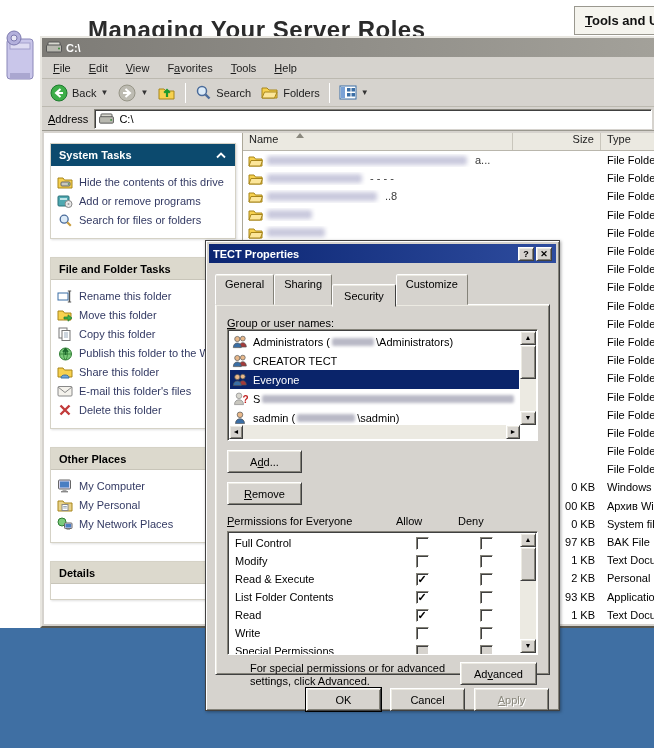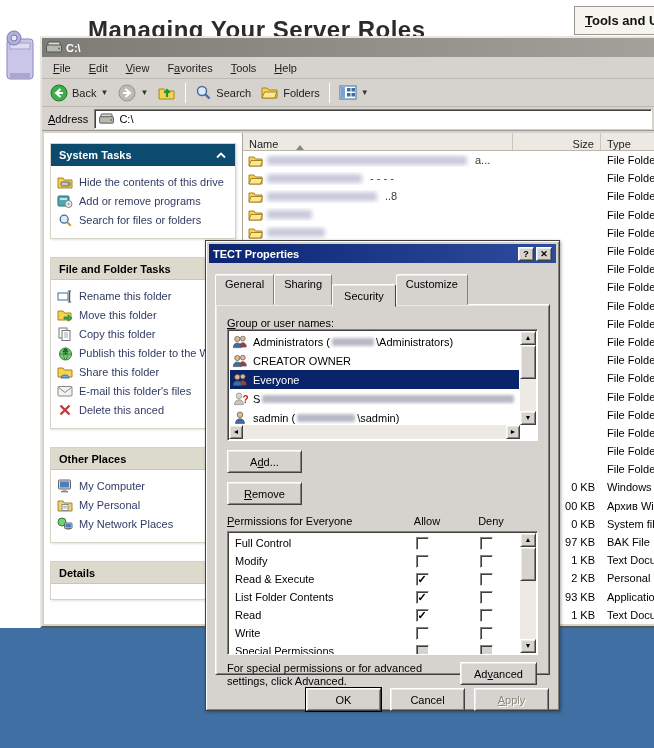--- a/index.html
+++ b/index.html
@@ -53,21 +53,21 @@
   .panel-head.blue { background:#0c4a6e; color:#fff; }
   .panel-head.gray { background:#DCD9CD; color:#000; border-bottom:1px solid #c8c5b9; }
   .panel-body { padding:7px 4px 8px 6px; }
   .task { display:flex; gap:6px; align-items:flex-start; padding:2px 0; color:#333a63; cursor:pointer; line-height:14px; }
   .task .icon { width:16px; height:16px; margin-top:-1px; }
 
   
   .filelist { position:relative; flex:1; border-left:1px solid #aca899; overflow:hidden; background:#fff; }
   .fheader { position:absolute; left:0; top:0; right:0; height:18px; display:flex;
     background:#EBE9E1; border-bottom:1px solid #b9b6ac; color:#222; }
-  .fcol { display:flex; align-items:flex-end; padding:0 6px; border-right:1px solid #c9c6bc; }
+  .fcol { display:flex; align-items:flex-start; padding:0 6px; border-right:1px solid #c9c6bc; }
   .fcol.name { width:270px; }
   .fcol.size { width:88px; justify-content:flex-end; }
   .fcol.type { flex:1; }
   .sort-arrow { width:0; height:0; border-left:4px solid transparent; border-right:4px solid transparent; border-bottom:5px solid #8a887e; margin-left:18px; }
   .frows { position:absolute; left:0; top:18px; right:0; bottom:0; overflow:hidden; }
   .frow { height:18.2px; display:flex; align-items:center; }
   .fcell-name { width:270px; display:flex; align-items:center; gap:4px; padding-left:5px; overflow:hidden; }
   .fcell-size { width:88px; text-align:right; padding-right:6px; flex:none; }
   .fcell-type { flex:1; padding-left:6px; white-space:nowrap; overflow:hidden; }
   .blurblob { display:inline-block; height:9px; border-radius:2px; background:#c9c9dd; filter:blur(2px); }
@@ -104,31 +104,31 @@
   .sbtn { width:16px; height:14px; flex:none; font-size:7px; line-height:12px; text-align:center; color:#000;
     background:#D6D3CE; border:1px solid; border-color:#fff #404040 #404040 #fff; box-shadow:inset 1px 1px 0 #ECEAE2, inset -1px -1px 0 #848279; }
   .hscroll .sbtn { width:14px; height:14px; }
   .sthumb-v { width:16px; height:34px; background:#D6D3CE; border:1px solid; border-color:#fff #404040 #404040 #fff; box-shadow:inset 1px 1px 0 #ECEAE2, inset -1px -1px 0 #848279; }
   .spacer { flex:1; }
 
   .addremove { display:flex; justify-content:flex-end; gap:9px; margin:9px 1px 10px 0;flex-direction:column; }
   .addremove .btn { width:75px; height:23px; }
 
   .perm-header { display:grid; grid-template-columns:1fr 62px 66px 14px; align-items:end; margin-bottom:4px; }
-  .perm-header .col-h { text-align:center; }
+  .perm-header .col-h { }
   .perm-box { position:relative; height:124px; background:#fff; border:1px solid; border-color:#848279 #fff #fff #848279; box-shadow:inset 1px 1px 0 #404040; overflow:hidden; }
   .perm-rows { position:absolute; left:2px; top:2px; right:18px; bottom:0; overflow:hidden; }
   .perm-row { display:grid; grid-template-columns:1fr 62px 66px; align-items:center; height:18px; padding-left:5px; }
   .cbwrap { display:flex; justify-content:center; }
   .cb { width:13px; height:13px; background:#fff; border:1px solid; border-color:#848279 #fff #fff #848279;
         box-shadow:inset 1px 1px 0 #404040; display:flex; align-items:center; justify-content:center;
         font-size:11px; font-weight:bold; line-height:11px; color:#000; }
   .cb.graybg { background:#D6D3CE; }
 
-  .adv-row { display:flex; gap:2px; margin-top:7px; align-items:flex-start; }
+  .adv-row { display:flex; gap:2px; margin-top:7px; align-items:flex-start;margin-left:23px; }
   .adv-note { flex:1; line-height:13px; color:#000; }
   .adv-row .btn { width:77px; height:23px; flex:none; margin-right:1px; }
 
   .dlg-buttons { display:flex; justify-content:flex-end; gap:9px; margin:13px 7px 0 0; }
   .dlg-buttons .btn { width:75px; height:23px; }
 </style>
 </head>
 <body>
 
 <div class="bg-heading">Managing Your Server Roles</div>
@@ -348,21 +348,21 @@
                 </svg>
               </span>
               <span>E-mail this folder's files</span>
             </div>
             <div class="task">
               <span class="icon">
                 <svg width="14" height="14" viewBox="0 0 14 14">
                   <path d="M2.5 2.5 L11.5 11.5 M11.5 2.5 L2.5 11.5" stroke="#C23B3B" stroke-width="2.4"></path>
                 </svg>
               </span>
-              <span>Delete this anced</span>
+              <span>Delete this folder</span>
             </div>
           </div>
         </div>
         <div class="panel">
           <div class="panel-head gray">
             <span>Other Places</span>
           </div>
           <div class="panel-body">
             <div class="task">
               <span class="icon">
@@ -792,21 +792,21 @@
           </div>
           <div class="acl-row">
             <span class="icon">
               <svg width="16" height="15" viewBox="0 0 16 15">
                 <circle cx="10.8" cy="4.6" r="2.4" fill="#E8B88A" stroke="#555" stroke-width="0.7"></circle>
                 <path d="M7.3 13 c0-3 1.7-4.3 3.5-4.3 s3.5 1.3 3.5 4.3 z" fill="#A53A3A" stroke="#555" stroke-width="0.7"></path>
                 <circle cx="5.3" cy="5" r="2.6" fill="#E8B88A" stroke="#555" stroke-width="0.7"></circle>
                 <path d="M1.3 13.6 c0-3.2 2-4.6 4-4.6 s4 1.4 4 4.6 z" fill="#3A6EA5" stroke="#555" stroke-width="0.7"></path>
               </svg>
             </span>
-            <span>CREATOR OWNER</span>
+            <span>CREATOR TECT</span>
           </div>
           <div class="acl-row selected">
             <span class="icon">
               <svg width="16" height="15" viewBox="0 0 16 15">
                 <circle cx="10.8" cy="4.6" r="2.4" fill="#E8B88A" stroke="#555" stroke-width="0.7"></circle>
                 <path d="M7.3 13 c0-3 1.7-4.3 3.5-4.3 s3.5 1.3 3.5 4.3 z" fill="#A53A3A" stroke="#555" stroke-width="0.7"></path>
                 <circle cx="5.3" cy="5" r="2.6" fill="#E8B88A" stroke="#555" stroke-width="0.7"></circle>
                 <path d="M1.3 13.6 c0-3.2 2-4.6 4-4.6 s4 1.4 4 4.6 z" fill="#3A6EA5" stroke="#555" stroke-width="0.7"></path>
               </svg>
             </span>

